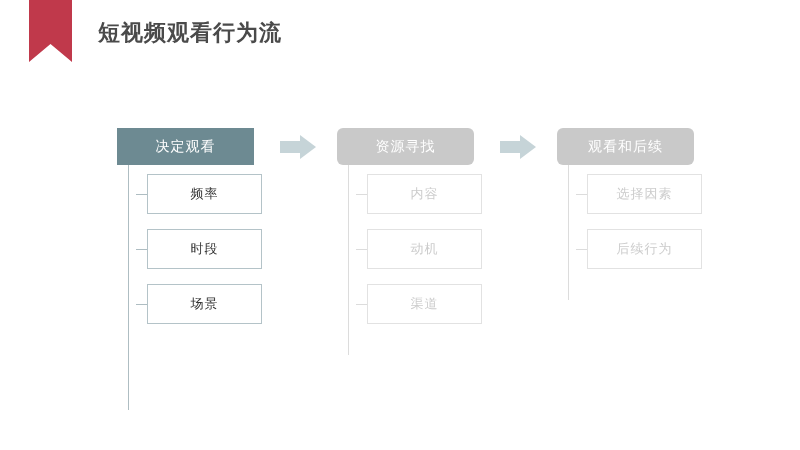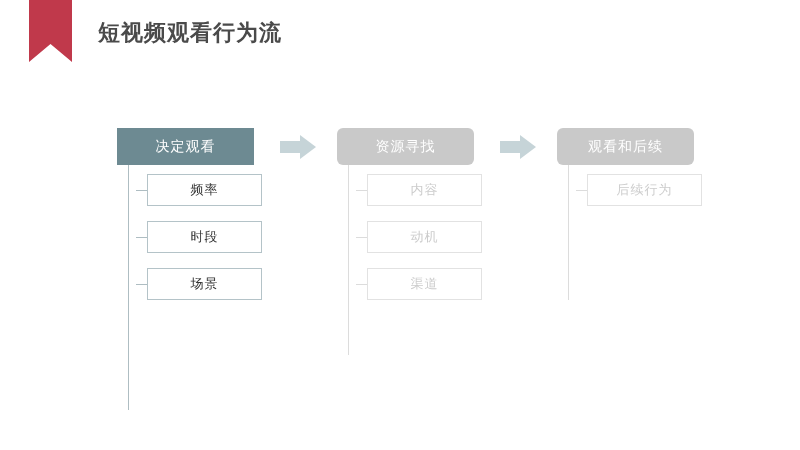--- a/index.html
+++ b/index.html
@@ -53,21 +53,21 @@
     top:37px;
     width:1px;
     background:#aebdc2;
   }
   .spine.muted{background:#dcdcdc;}
 
   
   .sub-list{position:absolute;left:30px;top:46px;width:115px;}
   .sub-box{
     position:relative;
-    width:115px;height:32px;
+    width:115px;height:40px;
     margin-bottom:15px;
     box-sizing:border-box;
     border:1px solid #b4c3c8;
     background:#ffffff;
     display:flex;align-items:center;justify-content:center;
     font-size:13px;
     color:#333333;
     letter-spacing:1px;
   }
   .sub-box.muted{
@@ -153,18 +153,22 @@
       <polygon points="0,6 20,6 20,0 36,12 20,24 20,18 0,18" fill="#c6d4d8"></polygon>
     </svg>
   </div>
 
   <div class="column" style="left:557px;">
     <div class="col-header muted">观看和后续</div>
     <div class="spine muted" style="height:135px;"></div>
     <div class="sub-list">
       <div class="sub-box muted">
         <span class="stub muted"></span>
+        <span>选择因素</span>
+      </div>
+      <div class="sub-box muted">
+        <span class="stub muted"></span>
         <span>后续行为</span>
       </div>
     </div>
   </div>
 
 </div>
 
 </body></html>

